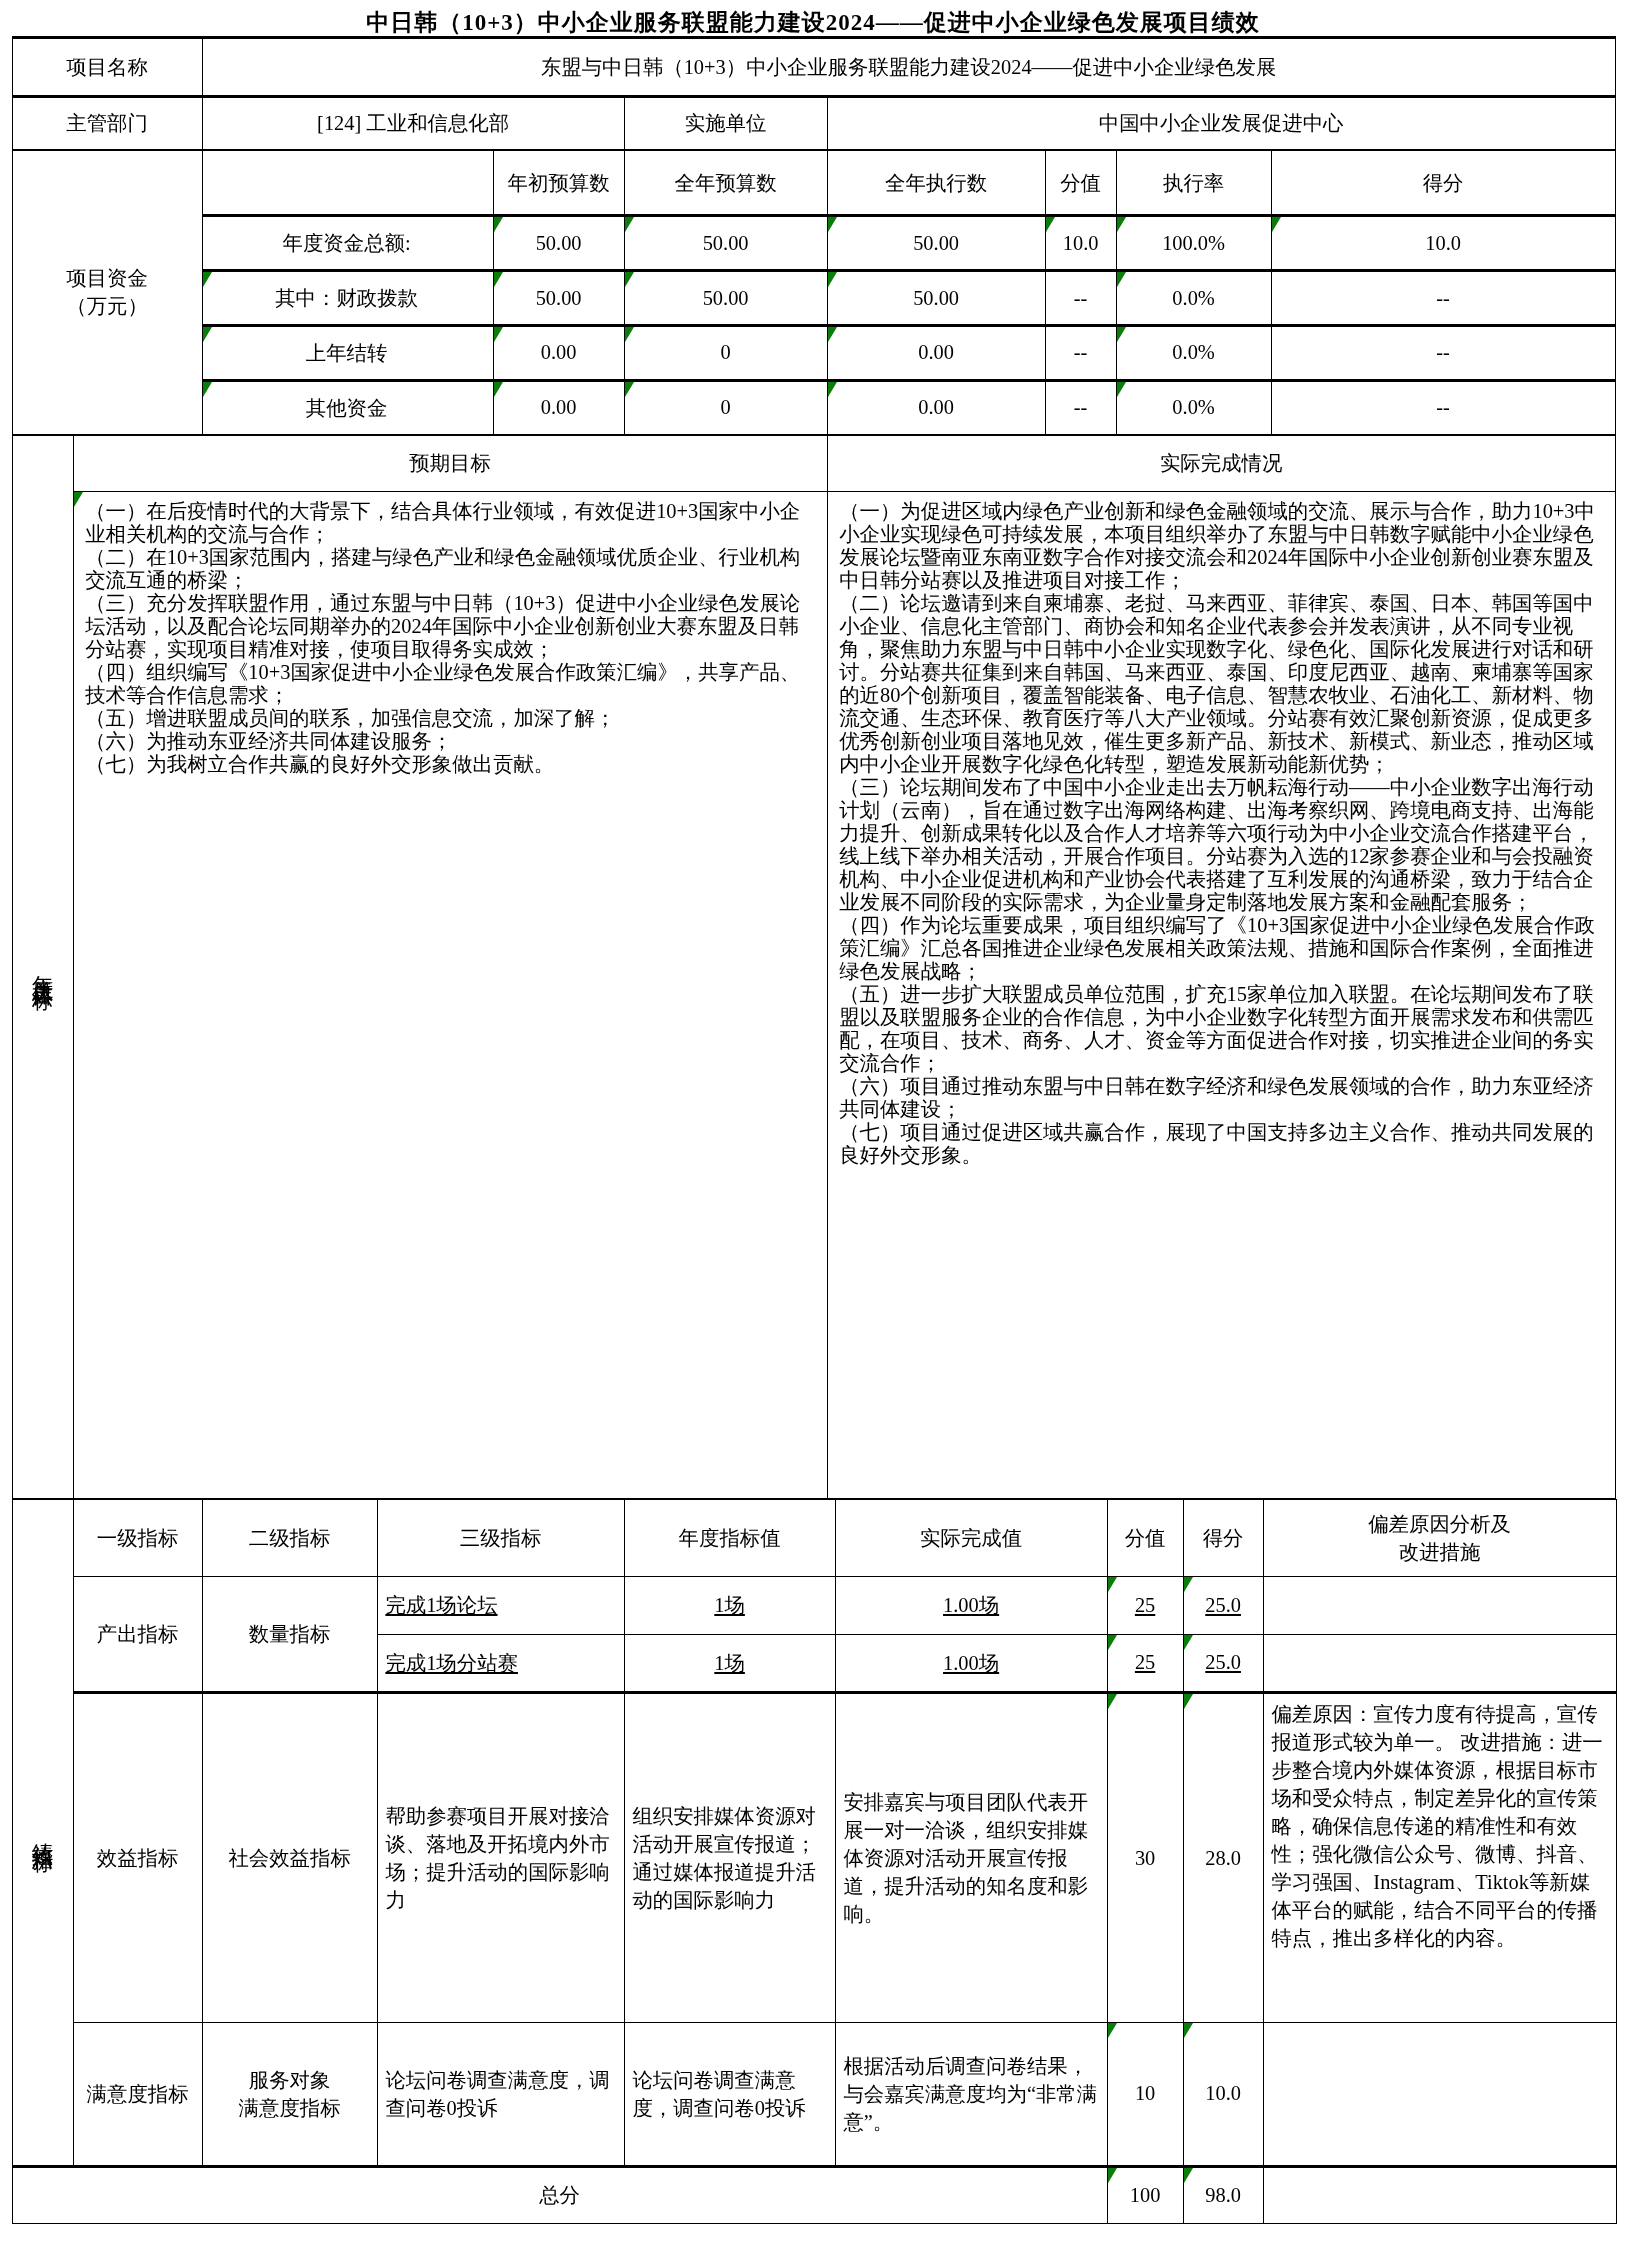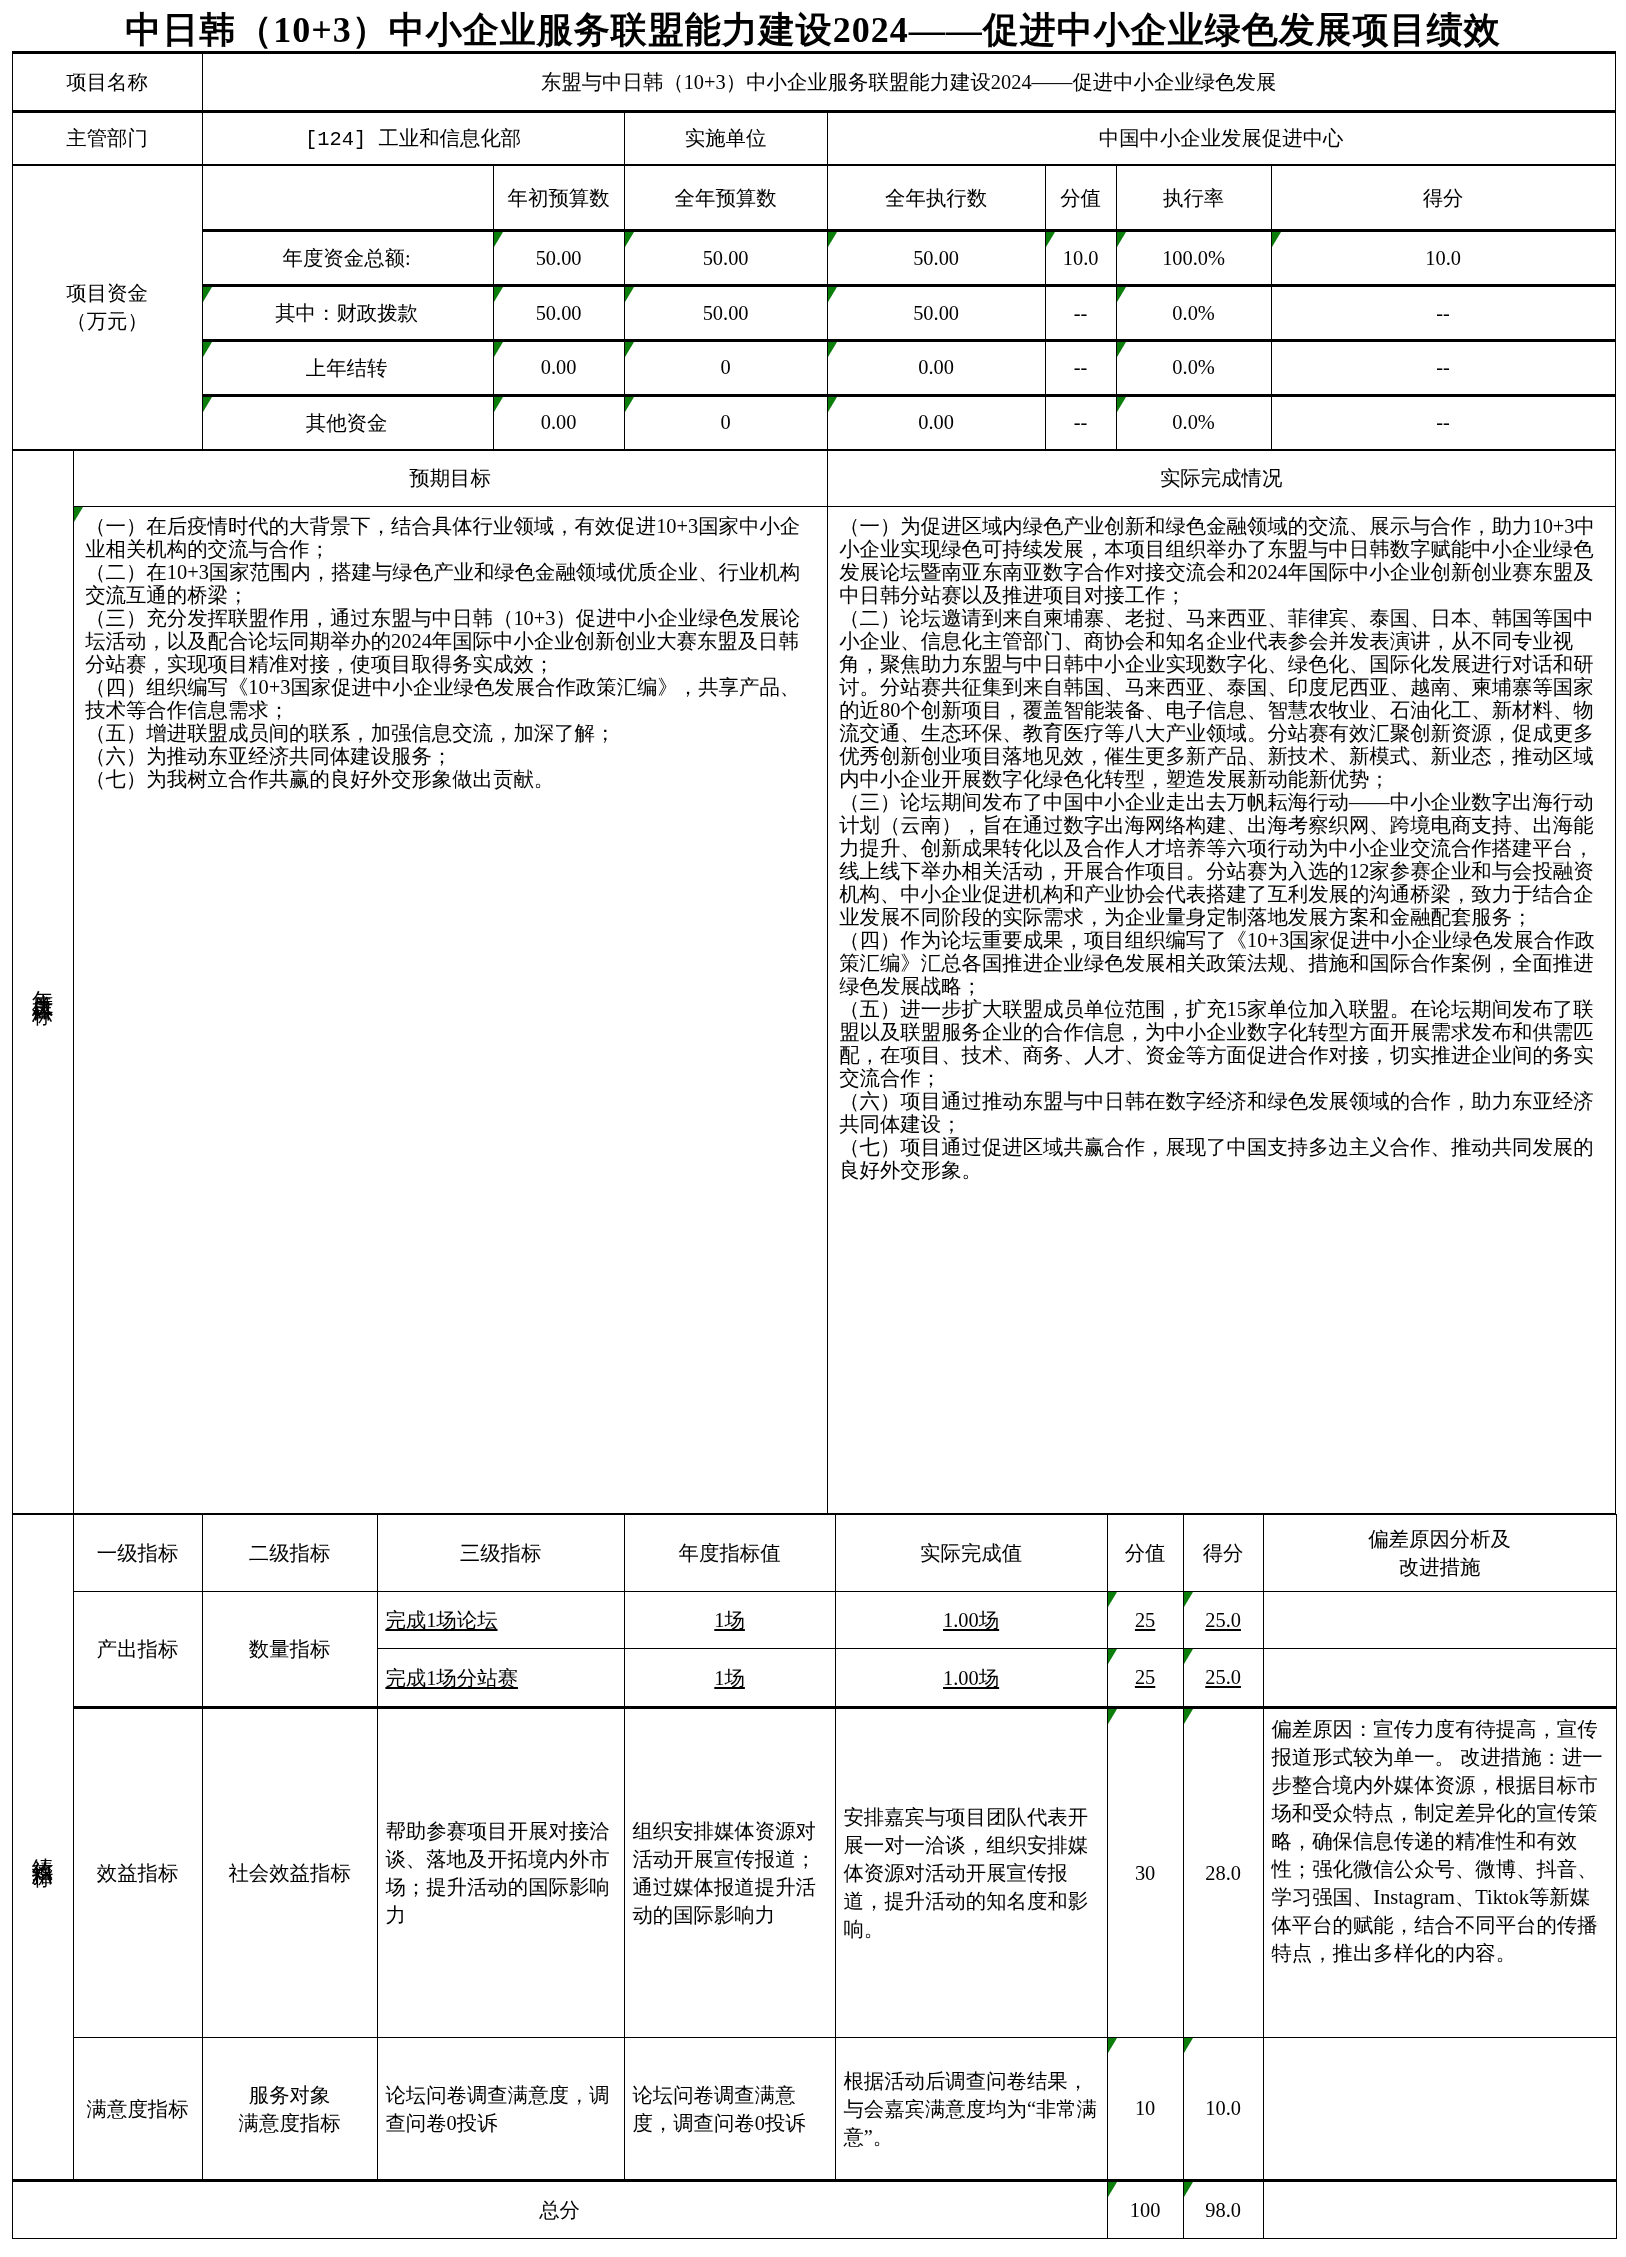--- a/index.html
+++ b/index.html
@@ -1,39 +1,39 @@
 <!DOCTYPE html>
 <html><head>
 <meta charset="utf-8">
 <style>
   html,body { margin:0; padding:0; background:#ffffff; }
   body { width:1626px; font-family:"Liberation Serif","DejaVu Serif",serif; color:#000; }
   .page { position:relative; width:1626px; height:2257px; background:#fff; overflow:hidden; }
-  .title { font-size:36px; font-weight:bold; text-align:center; margin:9.7px 3.9px 0 3.9px; line-height:1.15; letter-spacing:1px; }
+  .title { font-size:23px; font-weight:bold; text-align:center; margin:9.7px 3.9px 0 3.9px; line-height:1.15; letter-spacing:1px; }
   .subtitle { font-size:20.4px; text-align:center; margin:5.8px 0 19.4px 0; }
   .tables { margin:0 11.6px; width:1603px; }
   table { border-collapse:collapse; table-layout:fixed; width:1603px; }
   td { border:1.9px solid #000; font-size:20.4px; text-align:center; vertical-align:middle;
        padding:1.9px 5.8px; position:relative; overflow:hidden; word-break:break-all; }
   tr.thick > td { border-top-width:3.9px; }
   table.t-first td { border-top-width:3.9px;text-align:center; }
   .left { text-align:left;margin-left:40px; }
   .right { text-align:center; padding-right:7.8px; }
   .top { vertical-align:top; }
   .preline { white-space:pre-line; }
   .prewrap { white-space:pre-wrap; }
   .goalbody { font-size:20.4px; line-height:23px; padding:7.8px 11.6px; }
   .vertlabel { writing-mode:vertical-rl; text-orientation:upright; letter-spacing:2.9px;
                padding:1.9px 0; font-size:21.3px; }
   .tri { position:absolute; top:0; left:0; width:0; height:0;
          border-top:15.5px solid #0a7d0a; border-right:9.7px solid transparent; }
   .smallpad { padding:3.9px 7.8px; }
   .devcell { line-height:28px; padding:5.8px 7.8px; }
   .h74 { height:72px; } .h54 { height:52px; } .h50 { height:49px;text-decoration:underline; }
-  .h48 { height:47px;font-family:Liberation Mono, monospace; } .h62 { height:60px; } .h49 { height:48px; }
+  .h48 { height:47px; } .h62 { height:60px; } .h49 { height:48px; }
   .h326 { height:316px; } .h134 { height:130px; }
   .h1020 { height:990px; }
 </style>
 </head>
 <body>
 
 <div class="page">
 
   <div class="title">中日韩（10+3）中小企业服务联盟能力建设2024——促进中小企业绿色发展项目绩效</div>
 

